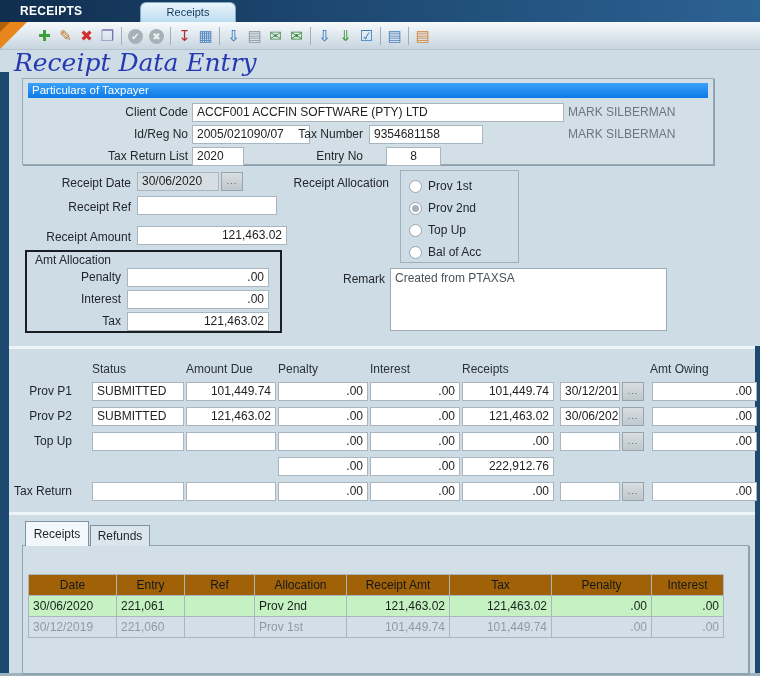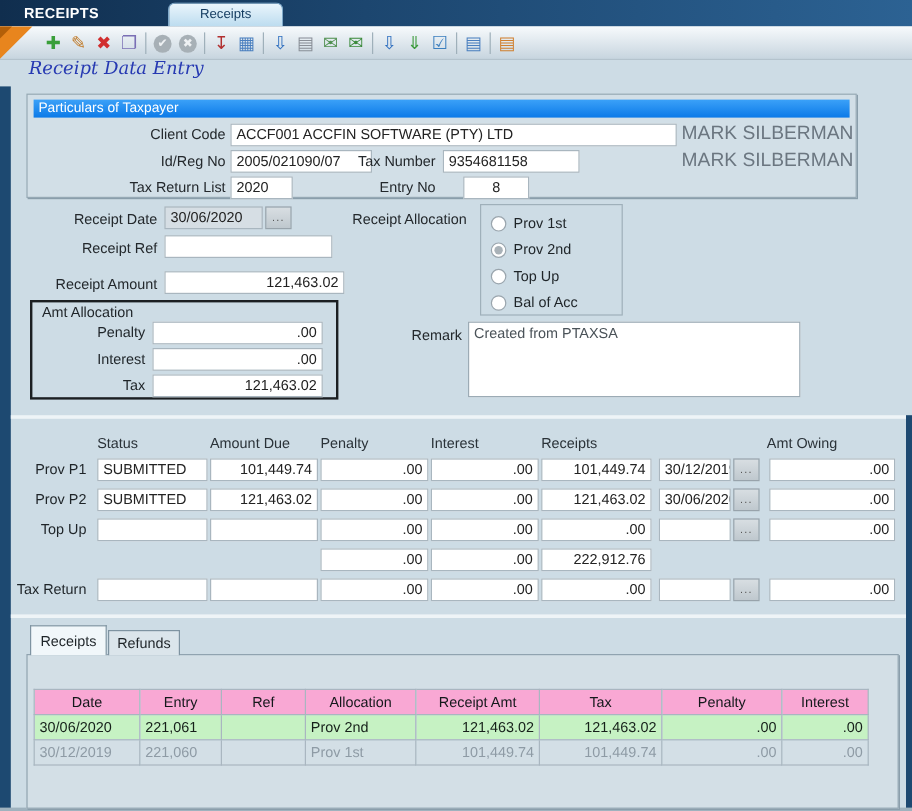--- a/index.html
+++ b/index.html
@@ -25,38 +25,38 @@
   #toolbar-icons { position:absolute; left:34px; top:25px; display:flex; align-items:center; height:22px; }
   .tb-icon { width:21px; height:21px; display:flex; align-items:center; justify-content:center;
     font-size:15px; cursor:default; }
   .tb-icon.circle { font-size:10px; }
   .tb-icon.circle span { width:15px; height:15px; border-radius:50%; background:#a7b0b6; color:#eef1f3;
     display:flex; align-items:center; justify-content:center; font-size:10px; }
   .tb-sep { width:1px; height:18px; background:#9fb0ba; margin:0 3px; }
 
   
   .serif-heading { font-family:"DejaVu Serif", serif; font-style:italic; }
-  #page-title { position:absolute; left:24px; top:48px; font-size:15px; color:#2639b2; }
+  #page-title { position:absolute; left:14px; top:48px; font-size:25px; color:#2639b2; }
 
   
   #left-strip  { position:absolute; left:0; top:72px; width:9px; height:604px; background:#1d4971; }
   #right-strip { position:absolute; left:755px; top:346px; width:5px; height:330px; background:#1d4971; }
   #bottom-line { position:absolute; left:0; top:673px; width:760px; height:3px; background:#9fb2be; }
 
   
   #particulars { position:absolute; left:22px; top:78px; width:692px; height:87px;
     background:#d2dfe7; border:1px solid #96a9b5; box-shadow:1px 1px 0 #8a9eab;padding-left:40px; }
   #part-header { position:absolute; left:5px; top:4px; width:680px; height:15px;
     background:linear-gradient(#3ba1f8,#0c7ae8); color:#fff; font-size:11.5px; line-height:15px; padding-left:4px; }
   .plabel { position:absolute; text-align:right; height:18px; line-height:18px; color:#23282c; }
   .tb { border:1px solid #a9b6bf; background:#fff; height:19px; line-height:17px; padding:0 4px;
     font-size:12px; color:#222; overflow:hidden; white-space:nowrap; }
   .tb.num { text-align:right; }
   .tb.dis { background:#d6dee4; }
-  .gray-name { position:absolute; color:#6b7680; font-size:16px; height:18px; line-height:18px; }
+  .gray-name { position:absolute; color:#6b7680; font-size:12px; height:18px; line-height:18px; }
 
   
   #receipt-area { position:absolute; left:9px; top:164px; width:746px; height:182px;padding-left:28px; }
   #alloc-box { position:absolute; left:391px; top:6px; width:119px; height:93px; border:1px solid #9fb0ba; }
   .radio-row { display:flex; align-items:center; height:22px; padding-left:8px; }
   .radio { width:13px; height:13px; border:1px solid #9aa5ad; border-radius:50%; background:#fff;
     margin-right:6px; position:relative; flex:none; }
   .radio.sel:after { content:""; position:absolute; left:2px; top:2px; width:7px; height:7px;
     border-radius:50%; background:#a9b2b8; }
   #amt-fieldset { position:absolute; left:16px; top:86px; width:257px; height:83px; border:2px solid #1b1f22; }
@@ -70,21 +70,21 @@
     font-size:9px; text-align:center; line-height:17px; height:19px; width:22px; letter-spacing:1px; }
 
   
   .white-div { position:absolute; left:9px; width:746px; height:3px; background:#eef4f7; }
 
   
   #grid-area { position:absolute; left:9px; top:349px; width:746px; height:163px; }
   .grid-row { position:absolute; left:0; height:20px; display:flex; align-items:center; width:746px; }
   .gc { flex:none; }
   .gc-label { width:67px; text-align:right; padding-right:4px; }
-  .gc-status { width:92px; margin-left:5px; }
+  .gc-status { width:92px; margin-left:16px; }
   .gc-due    { width:90px; margin-left:2px; }
   .gc-pen    { width:90px; margin-left:2px; }
   .gc-int    { width:90px; margin-left:2px; }
   .gc-rec    { width:92px; margin-left:2px; }
   .gc-date   { width:60px; margin-left:6px; }
   .gc-btn    { margin-left:2px; }
   .gc-owe    { width:105px; margin-left:8px; }
   .gh { font-size:12px; color:#2a3238; background:none; border:none; }
   .gh.r { text-align:left; }
   .hidden-cell { visibility:hidden; }
@@ -93,21 +93,21 @@
   #bottom-area { position:absolute; left:9px; top:515px; width:746px; height:161px; }
   .btab { position:absolute; border:1px solid #7e93a1; border-bottom:none; text-align:center; z-index:2; }
   #tab-receipts { left:16px; top:6px; width:64px; height:25px; background:#f1f7fa; line-height:24px; }
   #tab-refunds  { left:81px; top:10px; width:60px; height:21px; background:#dbe5eb; line-height:20px; }
   #list-panel { position:absolute; left:13px; top:30px; width:727px; height:129px;
     background:#d3dfe6; border:1px solid #90a3b0; box-shadow:1px 1px 0 #8a9eab; }
   #list-title { position:absolute; left:8px; top:1px; font-size:19px; color:#2a4cc8; }
   #rcpt-table { position:absolute; left:5px; top:28px; border-collapse:collapse; table-layout:fixed; }
   #rcpt-table th, #rcpt-table td { border:1px solid #a9b6c0; height:21px; padding:0 4px;
     font-size:12px; font-weight:normal; overflow:hidden; white-space:nowrap; }
-  #rcpt-table th { background:#f9a8d4; text-align:center; color:#14181b; }
+  #rcpt-table th { background:#a16207; text-align:center; color:#14181b; }
   #rcpt-table td.r { text-align:right; }
   tr.row-green td { background:#c6f2c3; color:#16201a; }
   tr.row-dim td { background:#d3dfe6; color:#8e9ba5; }
 </style>
 </head>
 <body>
 
 <div id="app">
 
   <div id="titlebar">

